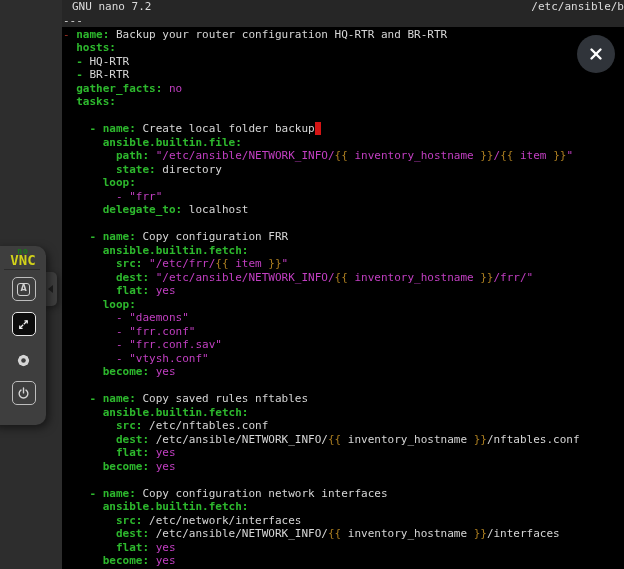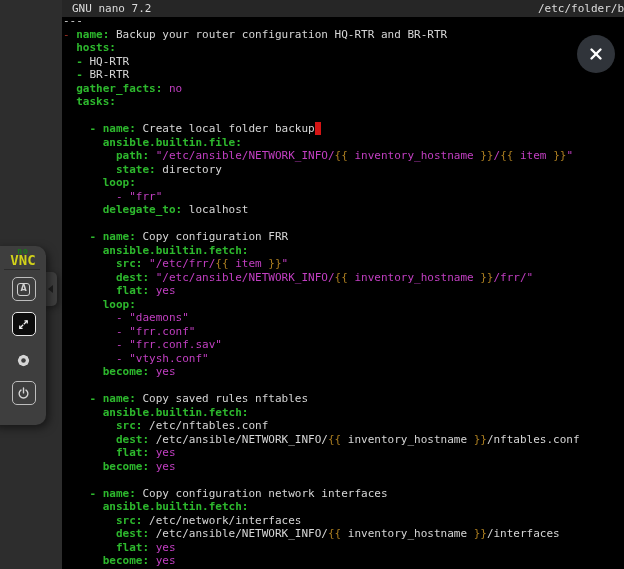--- a/index.html
+++ b/index.html
@@ -2,23 +2,23 @@
 <html><head>
 <meta charset="utf-8">
 <style>
   html,body{margin:0;padding:0;}
   body{
     width:624px;height:569px;overflow:hidden;position:relative;
     background:#000;font-family:"DejaVu Sans Mono",monospace;
   }
   
   .titlebar{
-    position:absolute;left:62px;top:0;right:0;height:17px;
+    position:absolute;left:62px;top:0;right:0;height:27px;
     background:#262626;color:#dcdcdc;font-size:11px;line-height:13px;
-    display:flex;justify-content:space-between;align-items:center;
+    display:flex;justify-content:space-between;
     padding-left:10px;box-sizing:border-box;white-space:nowrap;overflow:hidden;
   }
   .titlebar .fp{overflow:hidden;}
   
   .editor{
     position:absolute;left:63px;top:14px;right:0;bottom:0;margin:0;
     font-size:11px;line-height:13.5px;overflow:hidden;
     font-family:"DejaVu Sans Mono",monospace;
   }
   .ln{white-space:pre;min-height:13.5px;}
@@ -60,21 +60,21 @@
   .closebtn{
     position:absolute;left:577px;top:35px;width:38px;height:38px;border-radius:50%;
     background:#30343a;display:flex;align-items:center;justify-content:center;cursor:pointer;
   }
 </style>
 </head>
 <body>
 
 <div class="titlebar">
   <span>GNU nano 7.2</span>
-  <span class="fp">/etc/folder/b</span>
+  <span class="fp">/etc/ansible/b</span>
 </div>
 
 <pre class="editor" id="editor"><div class="ln"><span class="w">---</span></div><div class="ln"><span class="r">- </span><span class="g">name:</span><span class="w"> Backup your router configuration HQ-RTR and BR-RTR</span></div><div class="ln"><span class="w">  </span><span class="g">hosts:</span></div><div class="ln"><span class="w">  </span><span class="g">- </span><span class="w">HQ-RTR</span></div><div class="ln"><span class="w">  </span><span class="g">- </span><span class="w">BR-RTR</span></div><div class="ln"><span class="w">  </span><span class="g">gather_facts:</span><span class="w"> </span><span class="m">no</span></div><div class="ln"><span class="w">  </span><span class="g">tasks:</span></div><div class="ln"></div><div class="ln"><span class="w">    </span><span class="g">- name:</span><span class="w"> Create local folder backup</span><span class="cur"> </span></div><div class="ln"><span class="w">      </span><span class="g">ansible.builtin.file:</span></div><div class="ln"><span class="w">        </span><span class="g">path:</span><span class="w"> </span><span class="m">"/etc/ansible/NETWORK_INFO/</span><span class="y">{{</span><span class="m"> inventory_hostname </span><span class="y">}}</span><span class="m">/</span><span class="y">{{</span><span class="m"> item </span><span class="y">}}</span><span class="m">"</span></div><div class="ln"><span class="w">        </span><span class="g">state:</span><span class="w"> directory</span></div><div class="ln"><span class="w">      </span><span class="g">loop:</span></div><div class="ln"><span class="w">        </span><span class="m">- "frr"</span></div><div class="ln"><span class="w">      </span><span class="g">delegate_to:</span><span class="w"> localhost</span></div><div class="ln"></div><div class="ln"><span class="w">    </span><span class="g">- name:</span><span class="w"> Copy configuration FRR</span></div><div class="ln"><span class="w">      </span><span class="g">ansible.builtin.fetch:</span></div><div class="ln"><span class="w">        </span><span class="g">src:</span><span class="w"> </span><span class="m">"/etc/frr/</span><span class="y">{{</span><span class="m"> item </span><span class="y">}}</span><span class="m">"</span></div><div class="ln"><span class="w">        </span><span class="g">dest:</span><span class="w"> </span><span class="m">"/etc/ansible/NETWORK_INFO/</span><span class="y">{{</span><span class="m"> inventory_hostname </span><span class="y">}}</span><span class="m">/frr/"</span></div><div class="ln"><span class="w">        </span><span class="g">flat:</span><span class="w"> </span><span class="m">yes</span></div><div class="ln"><span class="w">      </span><span class="g">loop:</span></div><div class="ln"><span class="w">        </span><span class="m">- "daemons"</span></div><div class="ln"><span class="w">        </span><span class="m">- "frr.conf"</span></div><div class="ln"><span class="w">        </span><span class="m">- "frr.conf.sav"</span></div><div class="ln"><span class="w">        </span><span class="m">- "vtysh.conf"</span></div><div class="ln"><span class="w">      </span><span class="g">become:</span><span class="w"> </span><span class="m">yes</span></div><div class="ln"></div><div class="ln"><span class="w">    </span><span class="g">- name:</span><span class="w"> Copy saved rules nftables</span></div><div class="ln"><span class="w">      </span><span class="g">ansible.builtin.fetch:</span></div><div class="ln"><span class="w">        </span><span class="g">src:</span><span class="w"> /etc/nftables.conf</span></div><div class="ln"><span class="w">        </span><span class="g">dest:</span><span class="w"> /etc/ansible/NETWORK_INFO/</span><span class="y">{{</span><span class="w"> inventory_hostname </span><span class="y">}}</span><span class="w">/nftables.conf</span></div><div class="ln"><span class="w">        </span><span class="g">flat:</span><span class="w"> </span><span class="m">yes</span></div><div class="ln"><span class="w">      </span><span class="g">become:</span><span class="w"> </span><span class="m">yes</span></div><div class="ln"></div><div class="ln"><span class="w">    </span><span class="g">- name:</span><span class="w"> Copy configuration network interfaces</span></div><div class="ln"><span class="w">      </span><span class="g">ansible.builtin.fetch:</span></div><div class="ln"><span class="w">        </span><span class="g">src:</span><span class="w"> /etc/network/interfaces</span></div><div class="ln"><span class="w">        </span><span class="g">dest:</span><span class="w"> /etc/ansible/NETWORK_INFO/</span><span class="y">{{</span><span class="w"> inventory_hostname </span><span class="y">}}</span><span class="w">/interfaces</span></div><div class="ln"><span class="w">        </span><span class="g">flat:</span><span class="w"> </span><span class="m">yes</span></div><div class="ln"><span class="w">      </span><span class="g">become:</span><span class="w"> </span><span class="m">yes</span></div></pre>
 
 <div class="strip">
   <div class="handle">
     <span class="tri"></span>
   </div>
   <div class="panel">
     <div class="logo">

